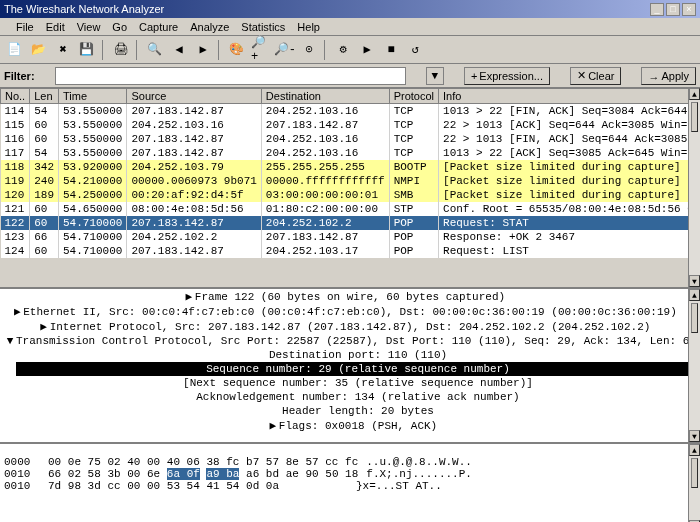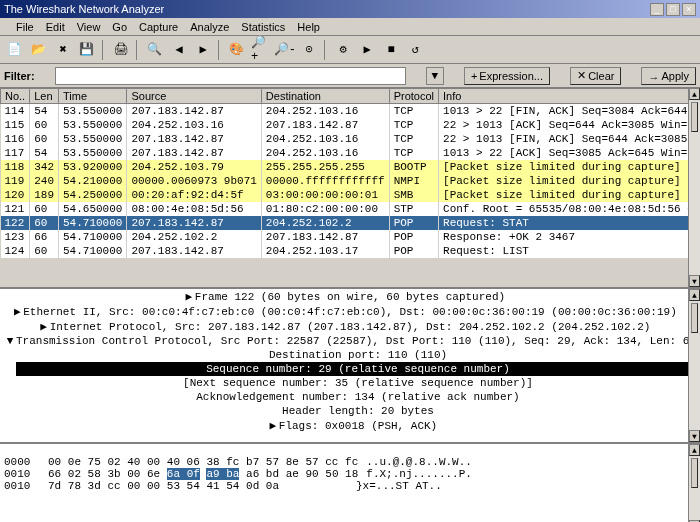--- a/index.html
+++ b/index.html
@@ -462,21 +462,21 @@
     <span class="hex-bytes">00 0e 75 02 40 00 40 06  38 fc  b7 57 8e 57 cc fc</span>
     <span class="hex-ascii">..u.@.@.8..W.W..</span>
   </div>
         <div class="hex-row">
     <span class="hex-offset">0010</span>
     <span class="hex-bytes">66 02 58 3b 00 6e <span style="background:#336699;color:white;">6a 0f</span>  <span style="background:#336699;color:white;">a9 ba</span>  a6 bd ae 90 50 18</span>
     <span class="hex-ascii">f.X;.nj.......P.</span>
   </div>
         <div class="hex-row">
     <span class="hex-offset">0010</span>
-    <span class="hex-bytes">7d 78 3d cc 00 00 53 54  41 54  0d 0a</span>
+    <span class="hex-bytes">7d 98 3d cc 00 00 53 54  41 54  0d 0a</span>
     <span class="hex-ascii">}x=...ST AT..</span>
   </div>
       </div>
   </div>
   <div class="scrollbar">
     <div class="scroll-arrow">▲</div>
     <div class="scroll-track">
       <div class="scroll-thumb"></div>
     </div>
     <div class="scroll-arrow">▼</div>

